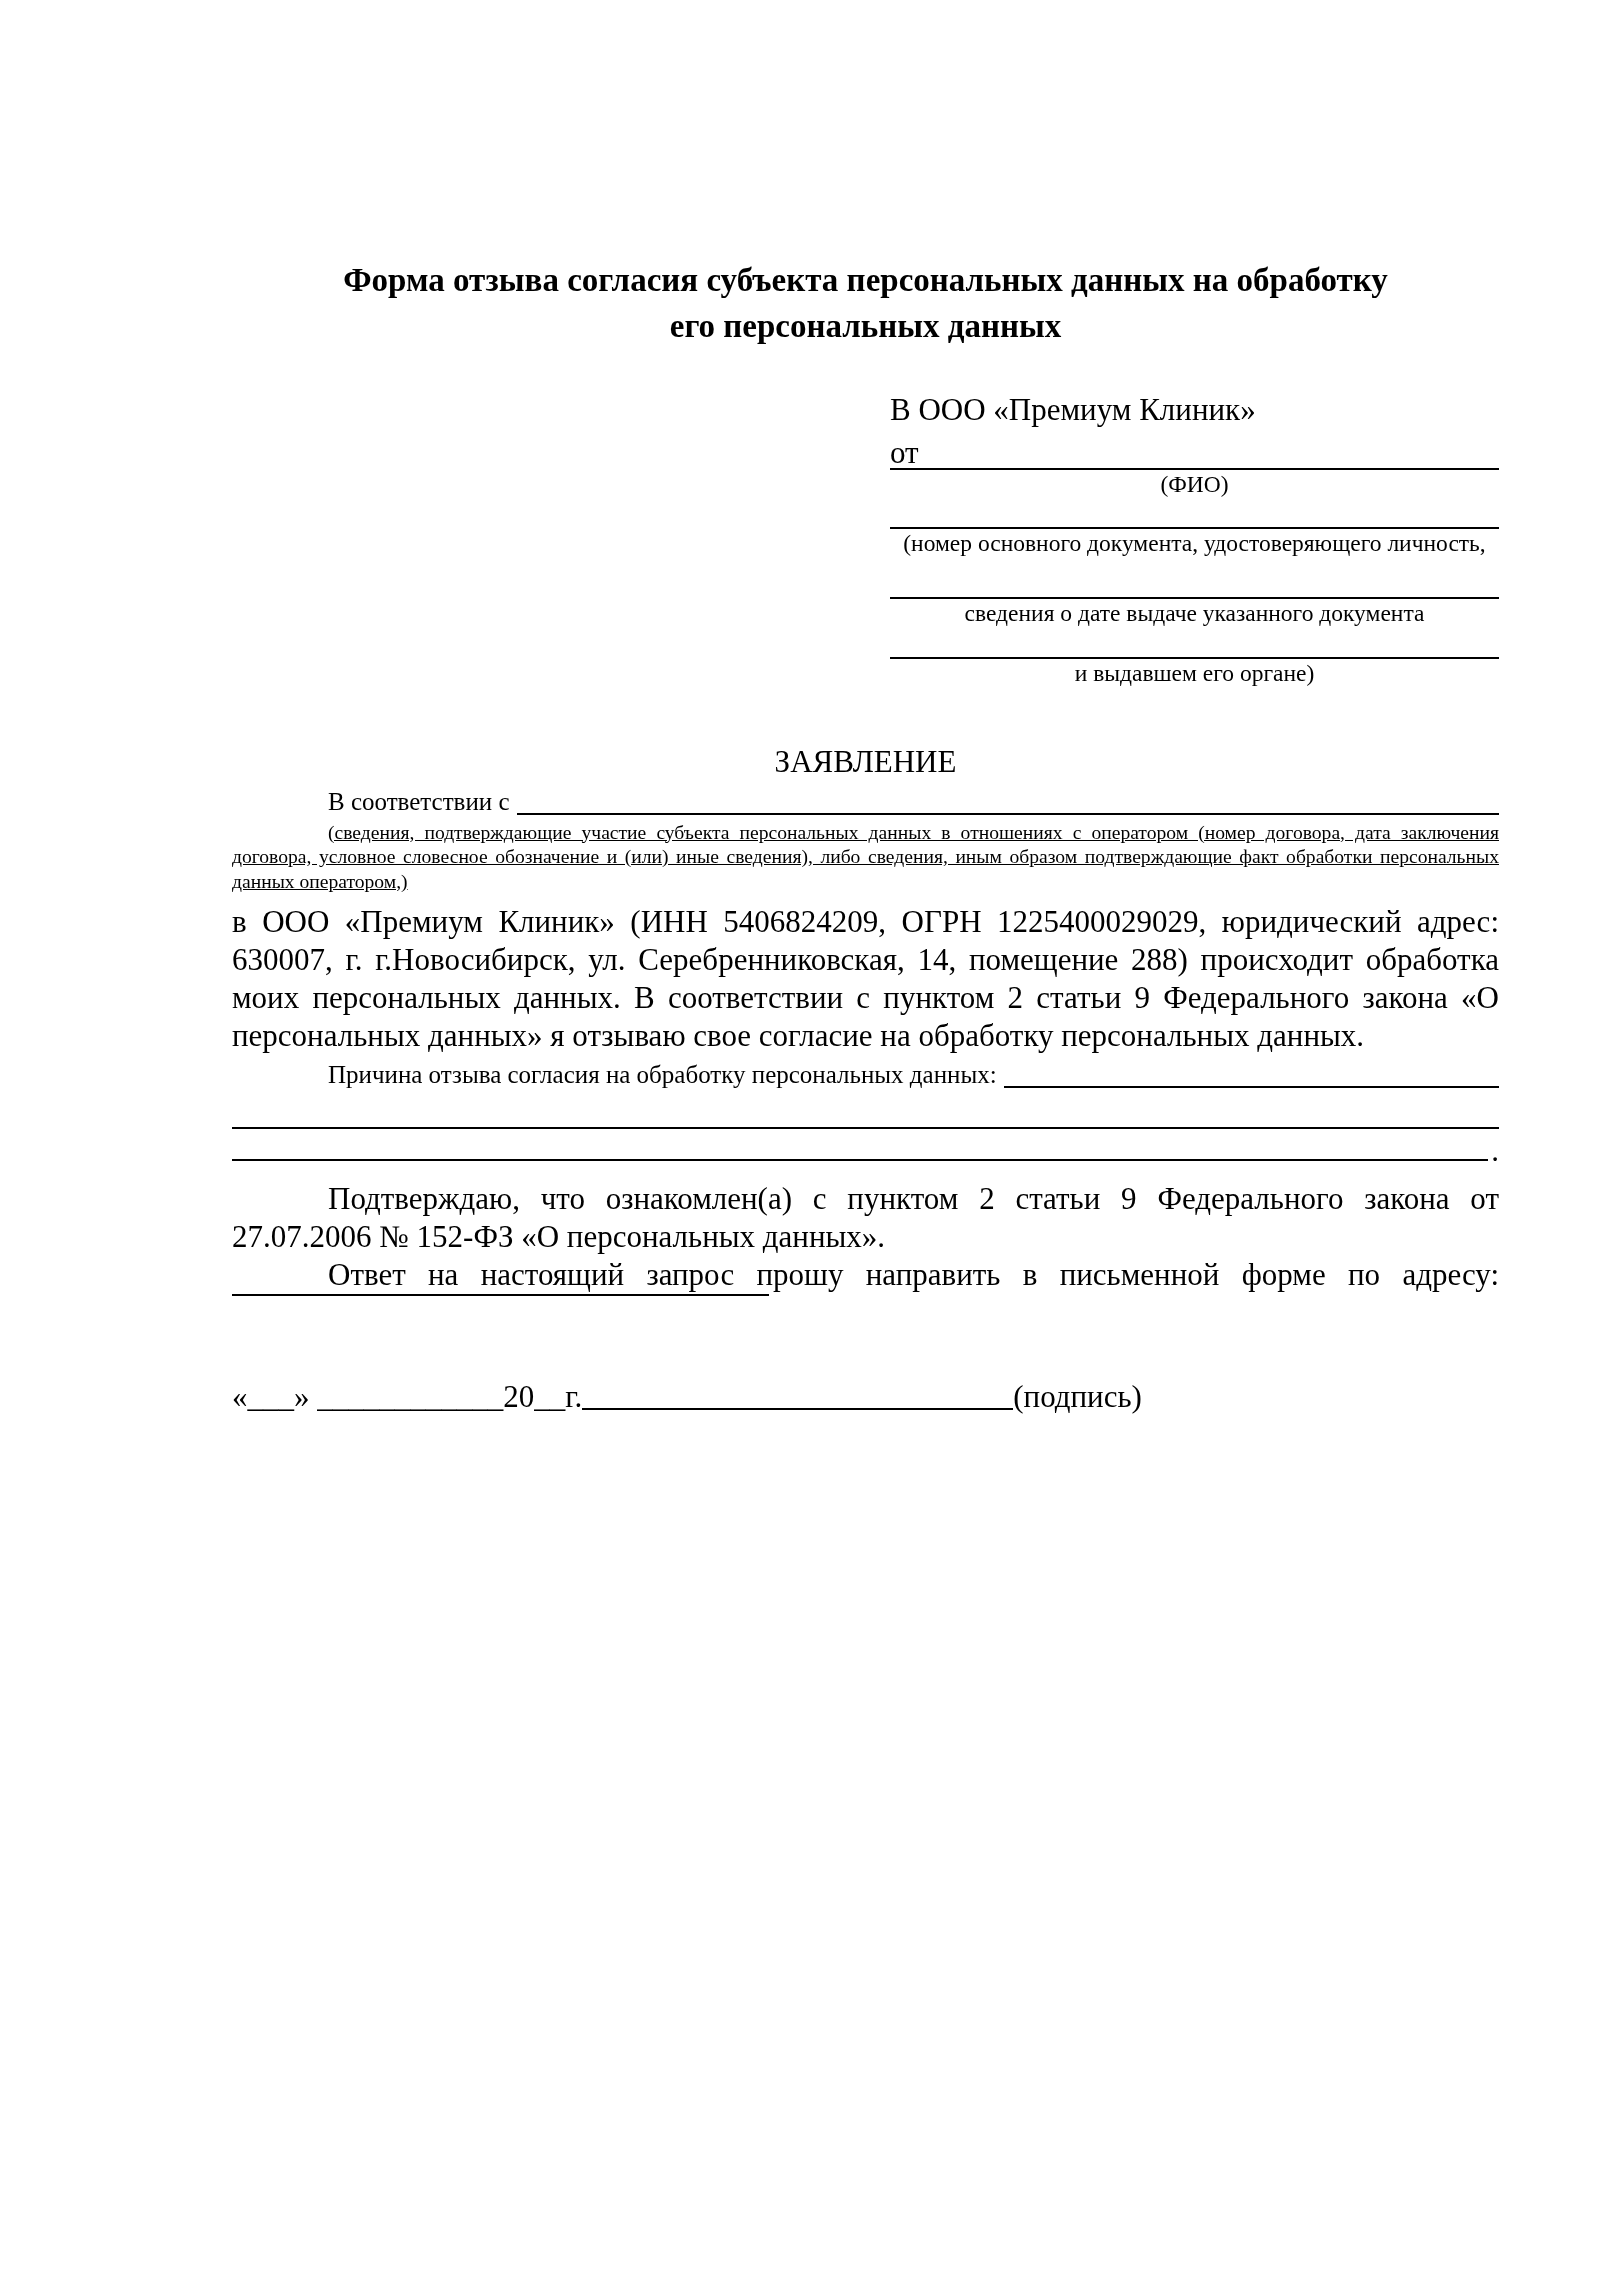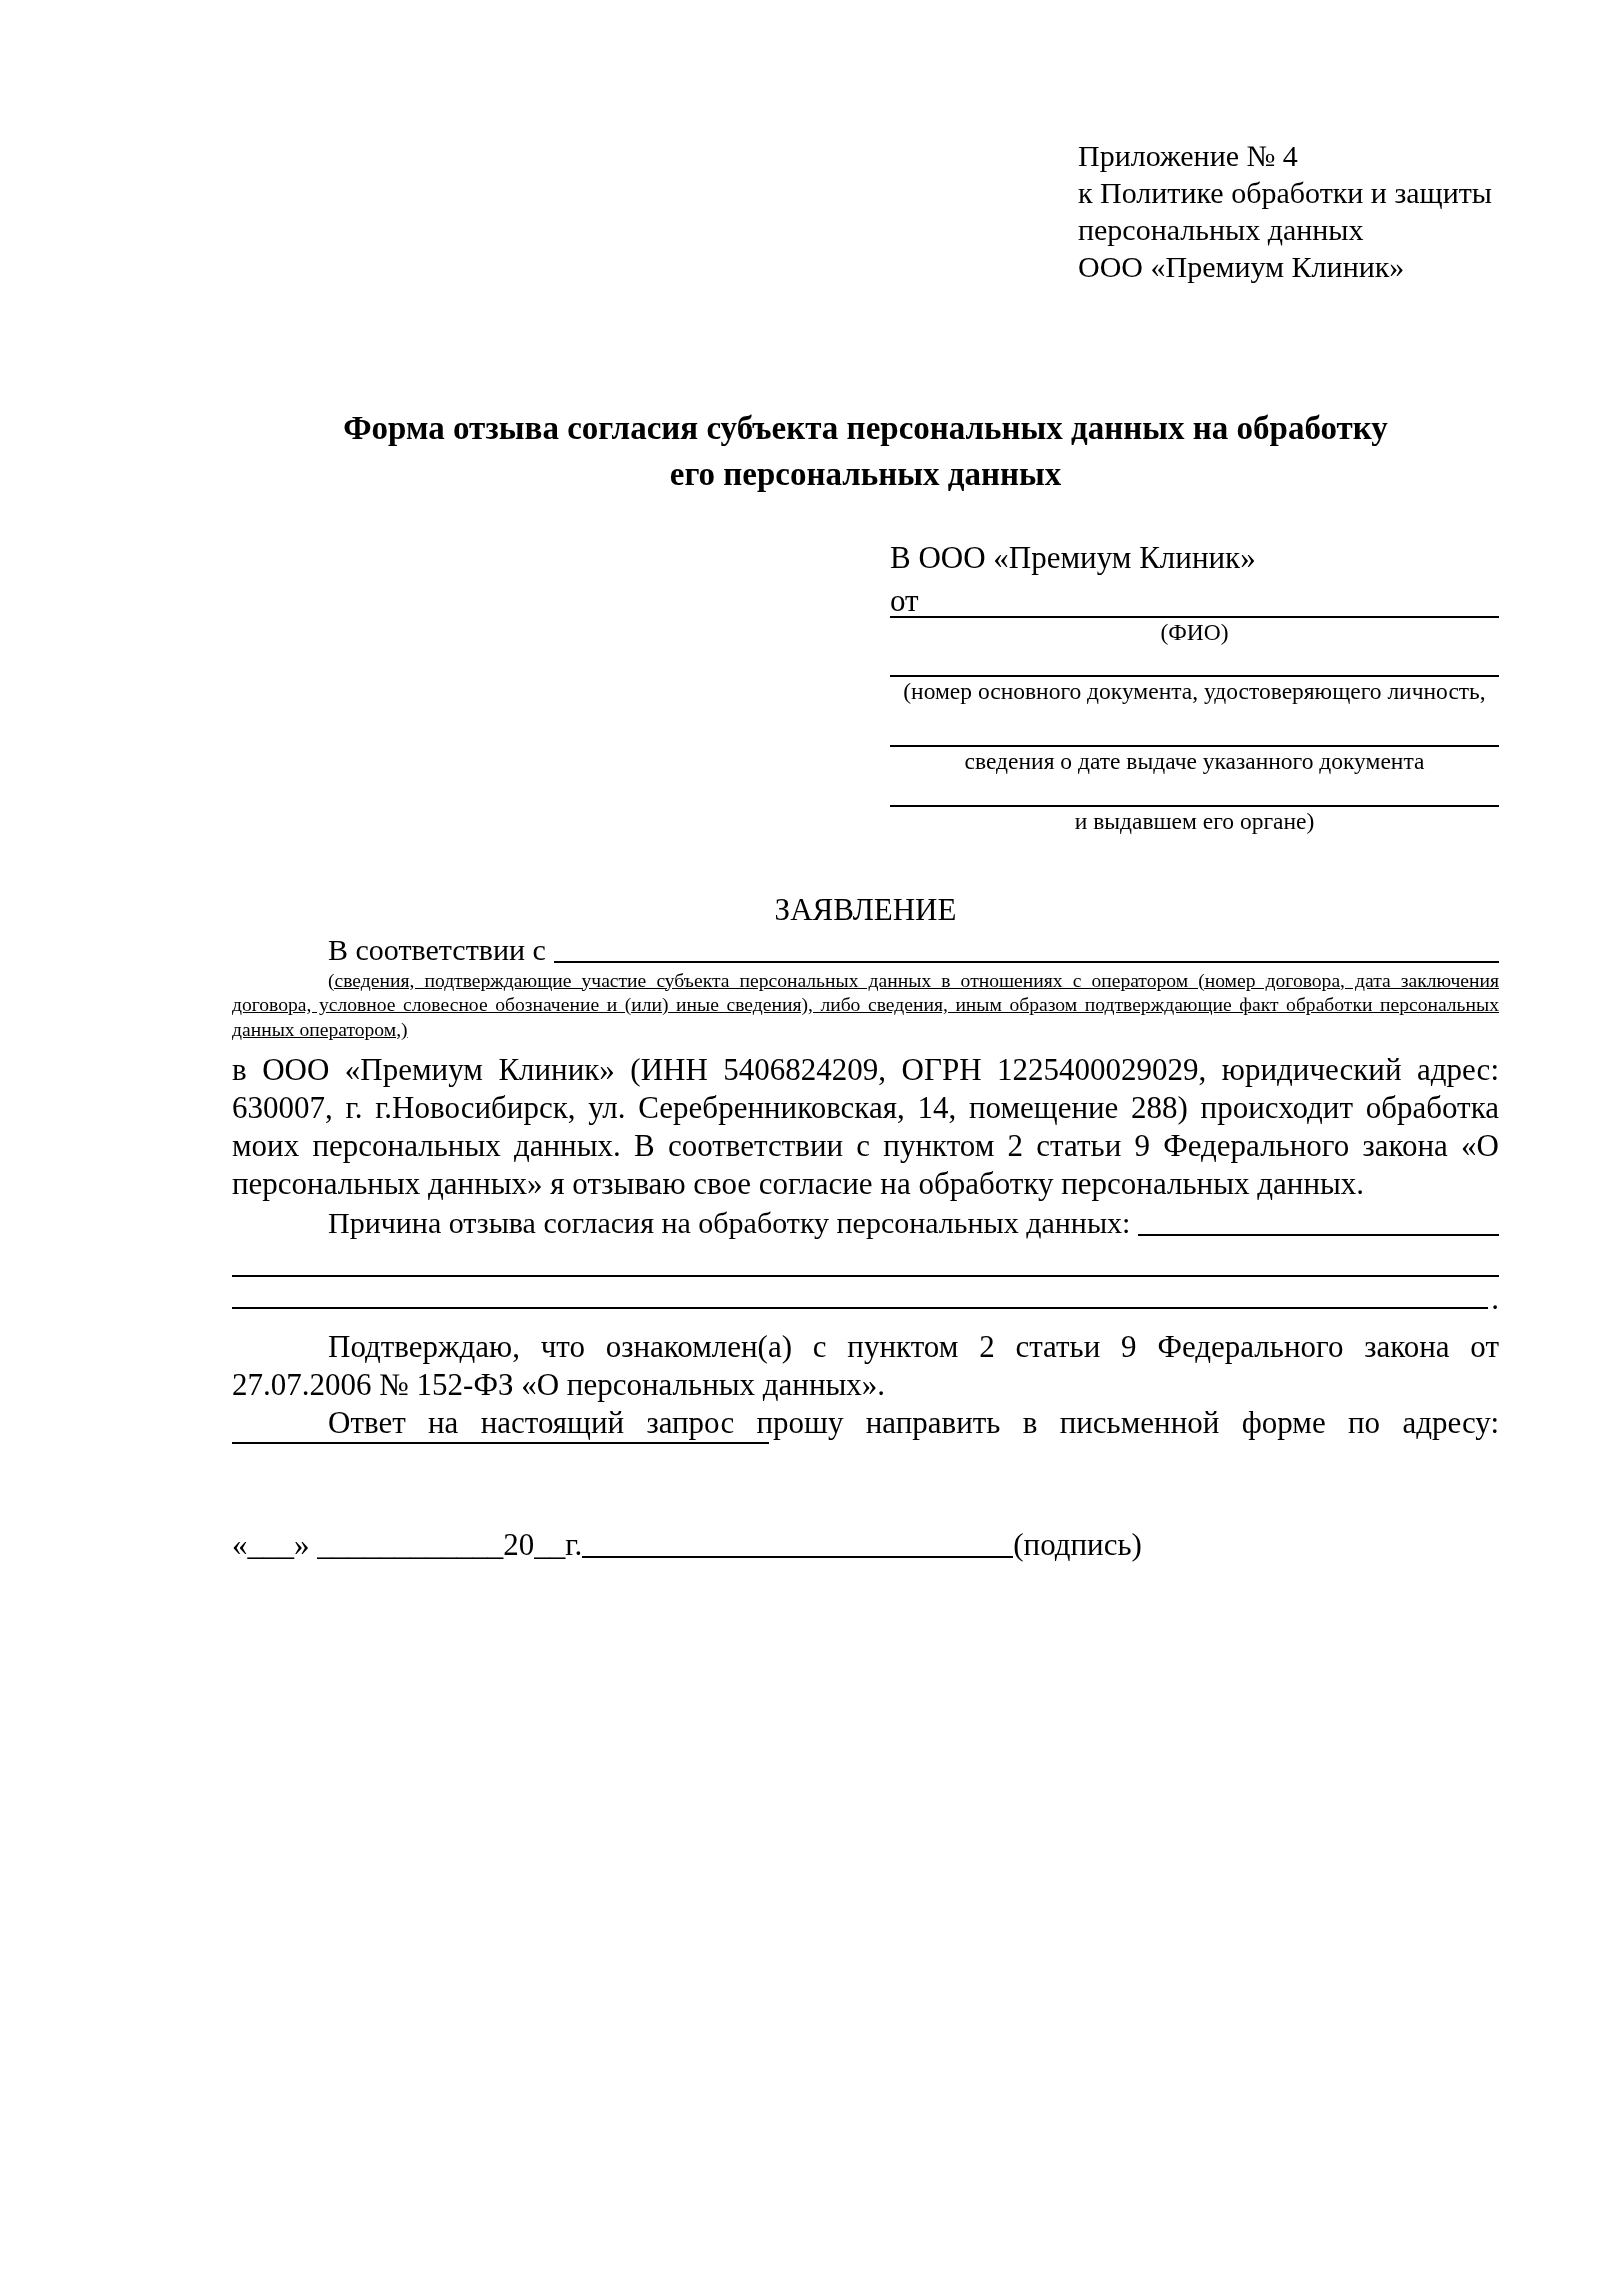--- a/index.html
+++ b/index.html
@@ -53,21 +53,21 @@
   .heading {
     margin-top: 53px;
     text-align: center;
     font-size: 31px;
     line-height: 41px;
   }
 
   .row {
     display: flex;
     align-items: flex-end;
-    font-size: 30px;
+    font-size: 25px;
     line-height: 39px;
   }
   .ind { flex: 0 0 96px; }
   .fill {
     flex: 1 1 auto;
     border-bottom: 2px solid #000;
     margin-bottom: 5.9px;
     margin-left: 7.8px;
   }
 
@@ -142,26 +142,20 @@
     align-self: flex-end;
     border-bottom: 2px solid #000;
     margin-bottom: 6.9px;
   }
 </style>
 </head>
 <body>
 
 <div class="page">
 
-  <div class="appendix">
-    <div>Приложение № 4</div>
-    <div>к Политике обработки и защиты</div>
-    <div>персональных данных</div>
-    <div>ООО «Премиум Клиник»</div>
-  </div>
 
   <div class="doc-title">
     <div>Форма отзыва согласия субъекта персональных данных на обработку</div>
     <div>его персональных данных</div>
   </div>
 
   <div class="addressee">
     <div>В ООО «Премиум Клиник»</div>
     <div>от</div>
 

